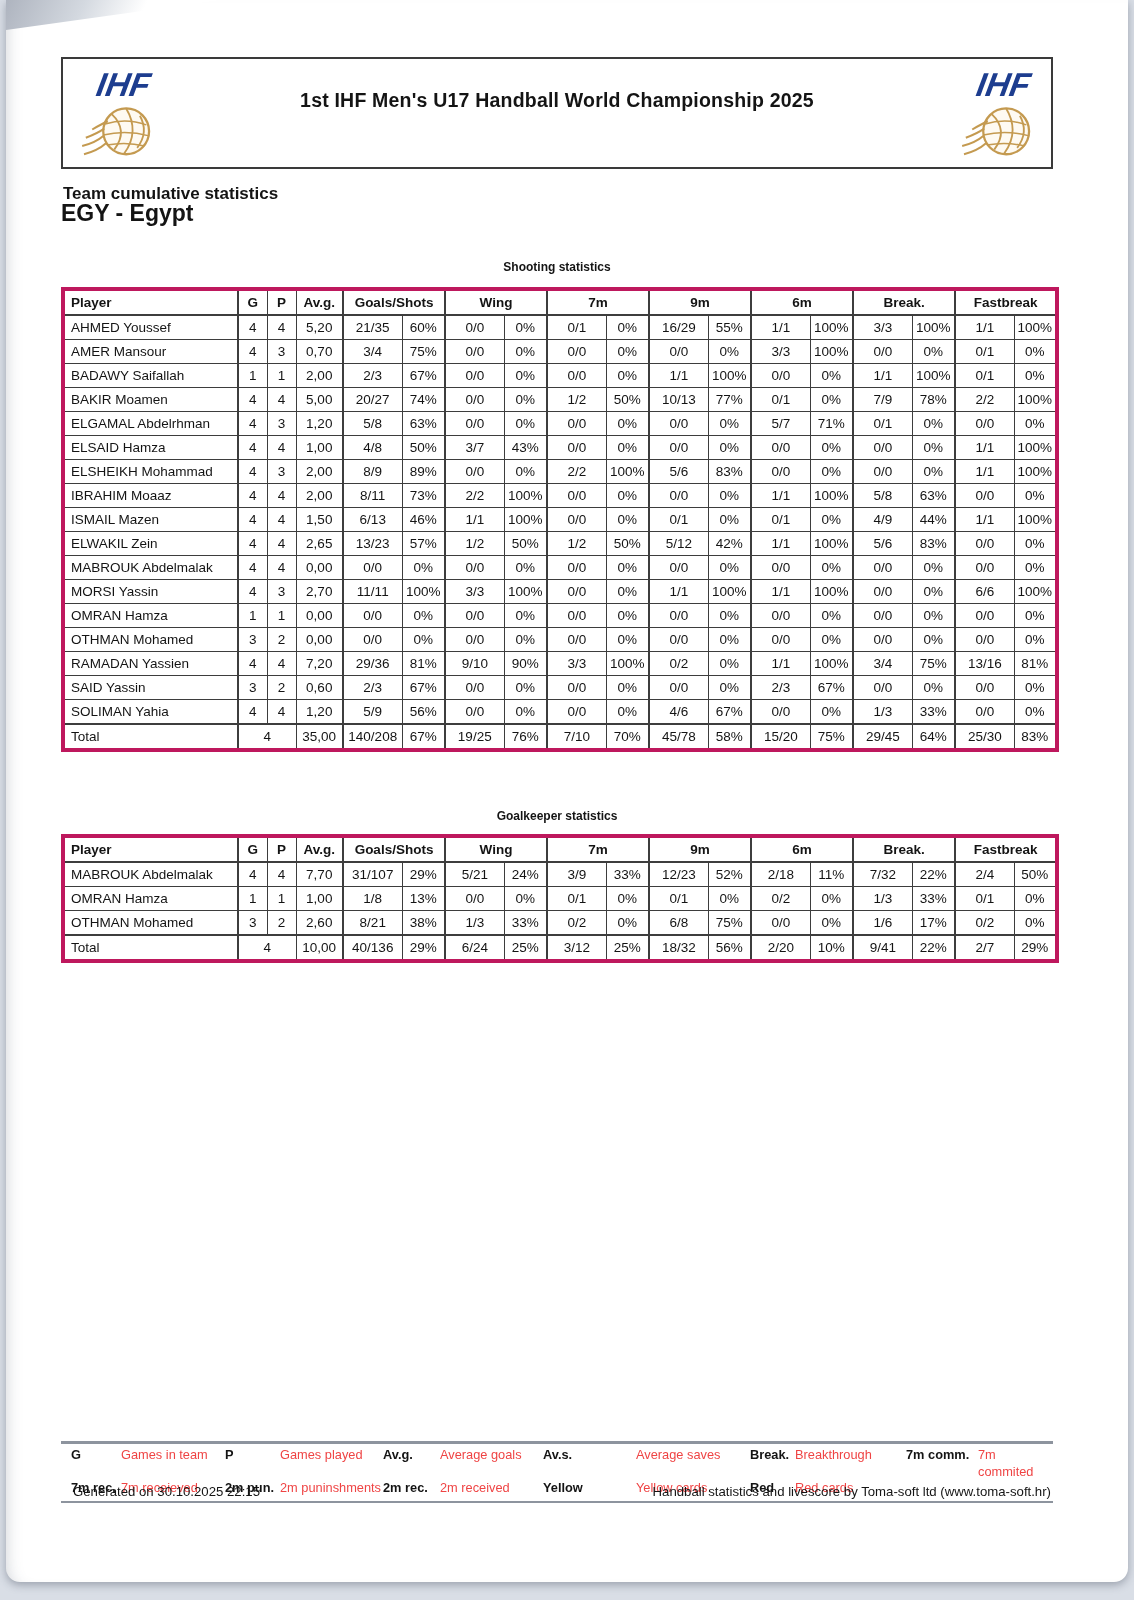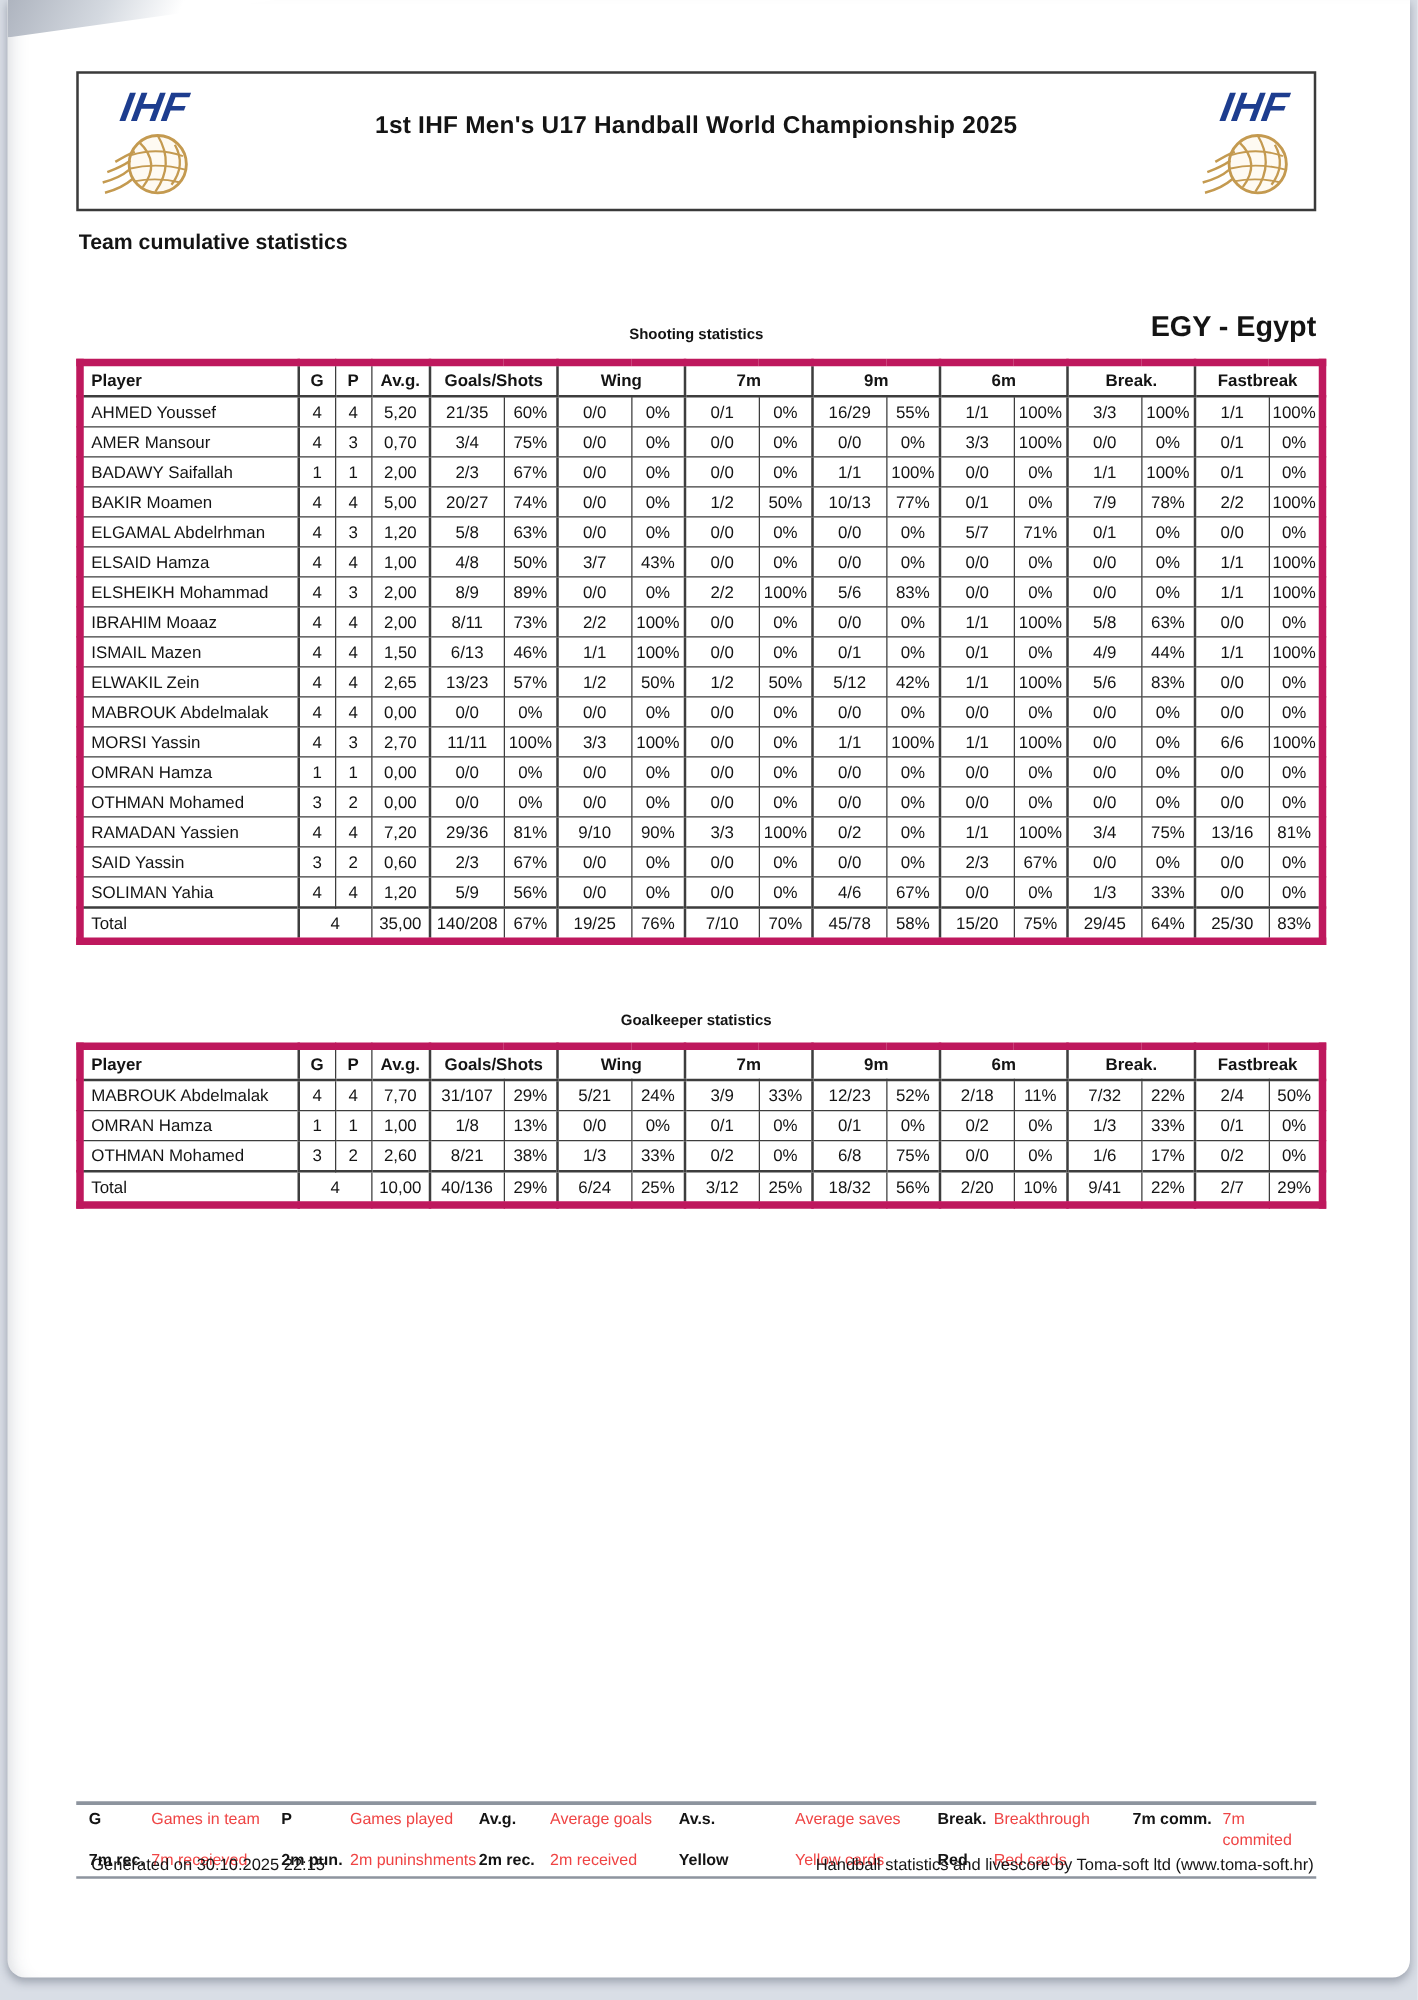--- a/index.html
+++ b/index.html
@@ -10,27 +10,27 @@
           background:linear-gradient(115deg,#aeb4bf 0%,#d4d9e0 35%,#ffffff 62%);
           clip-path:polygon(0 0,100% 0,0 100%); }
   .content { position:absolute; left:55px; top:0; width:992px; }
 
   .header-box { position:absolute; top:57px; left:0; width:992px; height:112px; border:2px solid #3a3a3a;
                 box-sizing:border-box; display:flex; align-items:flex-start; padding:4px 10px; background:#fff; }
   .header-title { flex:1; text-align:center; font-weight:bold; font-size:19.5px; margin-top:26px; letter-spacing:.2px; }
   .logo { width:88px; height:100px; flex:0 0 auto; }
 
   .subtitle { position:absolute; top:184px; left:2px; font-size:17px; font-weight:bold; }
-  .team-title { position:absolute; top:200px; left:0; width:992px; text-align:right; font-size:23px; font-weight:bold;margin-top:48px; }
+  .team-title { position:absolute; top:200px; left:0; width:992px; text-align:left; font-size:23px; font-weight:bold; }
   .sec-title { position:absolute; left:0; width:992px; text-align:center; font-size:12px; font-weight:bold; }
   #shooting-title { top:260px; }
   #gk-title { top:809px; }
 
   table.stats { position:absolute; left:0; border-collapse:collapse; table-layout:fixed; width:992px;
-                border:6px solid #be185d; background:#fff; }
+                border:4px solid #be185d; background:#fff; }
   #shooting-table { top:287px; }
   #gk-table { top:834px; }
   .stats th, .stats td { border:1px solid #3d3d3d; text-align:center; height:23px; padding:0 2px;
                          font-size:13.5px; overflow:hidden; white-space:nowrap; }
   .stats th { font-weight:bold; border-bottom-width:2px; }
   .stats .player { text-align:left; padding-left:6px; }
   .stats .bL2 { border-left-width:2px; }
   .stats tr.total td { border-top-width:2px; }
 
   .legend { position:absolute; top:1441px; left:0; width:992px; box-sizing:border-box;

